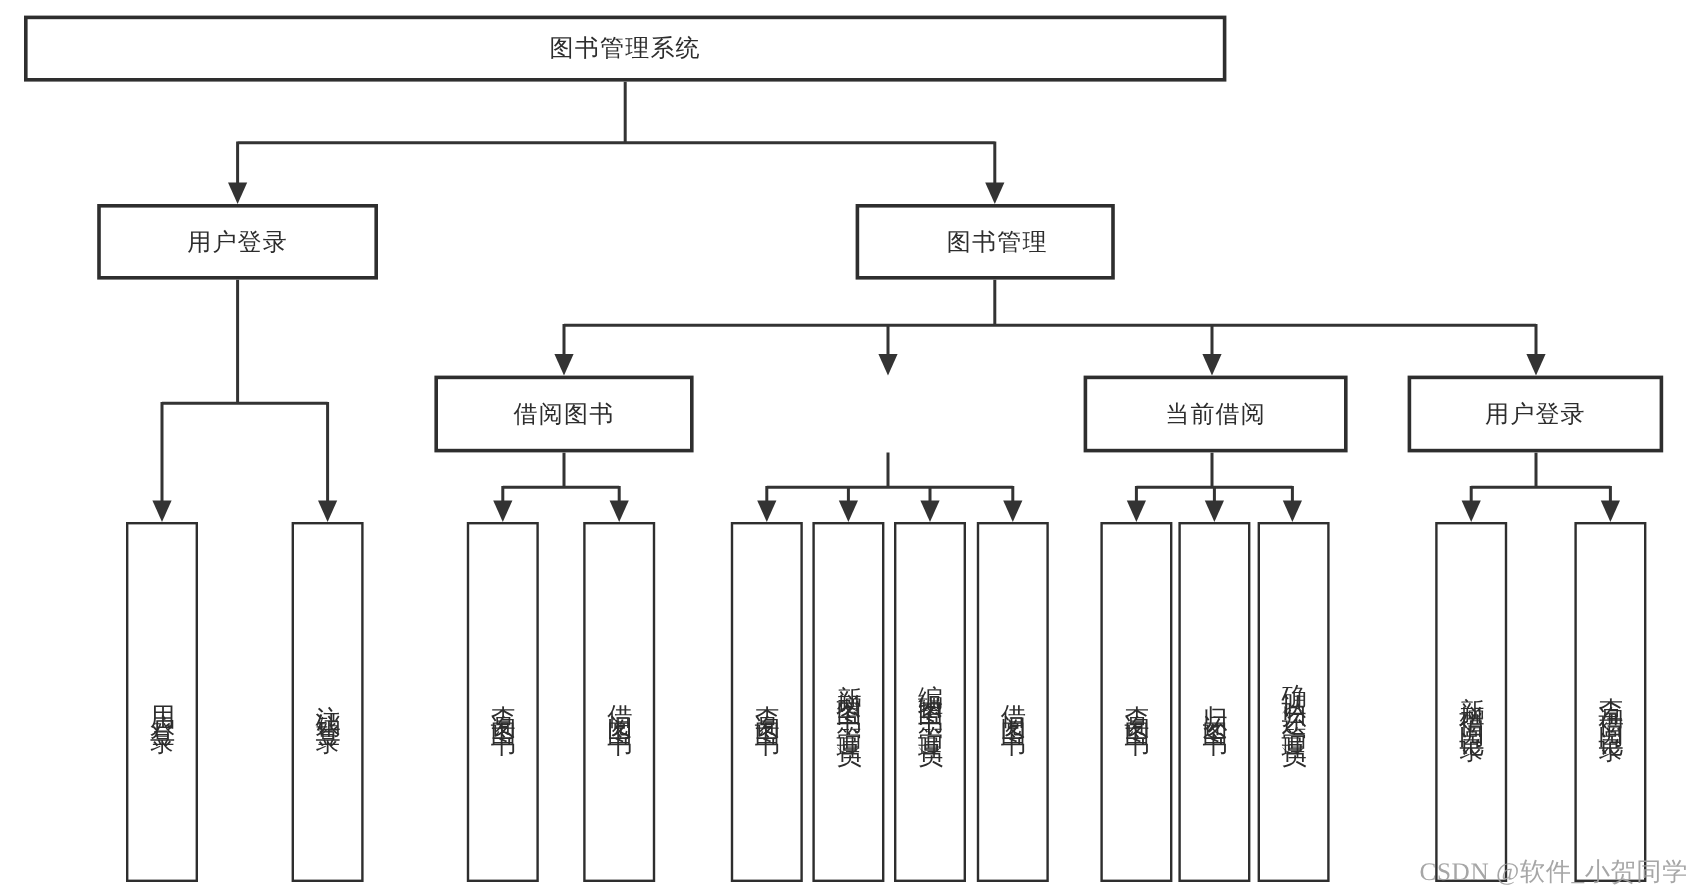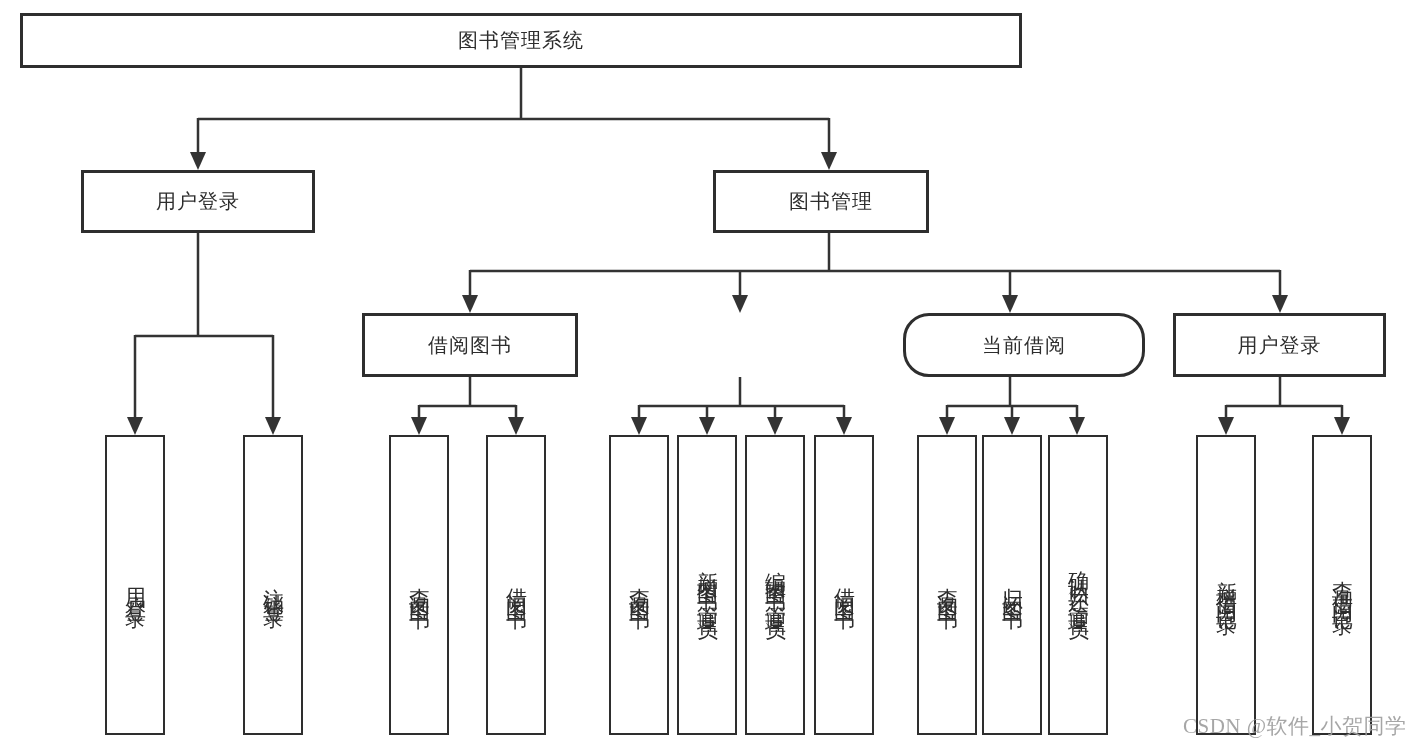--- a/index.html
+++ b/index.html
@@ -78,21 +78,21 @@
   <div class="node node-h" style="left:81px; top:170px; width:234px; height:63px;">
     <span>用户登录</span>
   </div>
   <div class="node node-h" style="left:713px; top:170px; width:216px; height:63px;padding-left:20px;">
     <span>图书管理</span>
   </div>
 
   <div class="node node-h" style="left:362px; top:313px; width:216px; height:64px;">
     <span>借阅图书</span>
   </div>
-  <div class="node node-h" style="left:903px; top:313px; width:242px; height:64px;border-radius:26px;">
+  <div class="node node-h" style="left:903px; top:313px; width:220px; height:64px;">
     <span>当前借阅</span>
   </div>
   <div class="node node-h" style="left:1173px; top:313px; width:213px; height:64px;">
     <span>用户登录</span>
   </div>
 
   <div class="node node-v" style="left:105px; top:435px; width:60px; height:300px;">
     <span class="vtext">用户登录</span>
   </div>
   <div class="node node-v" style="left:243px; top:435px; width:60px; height:300px;">

